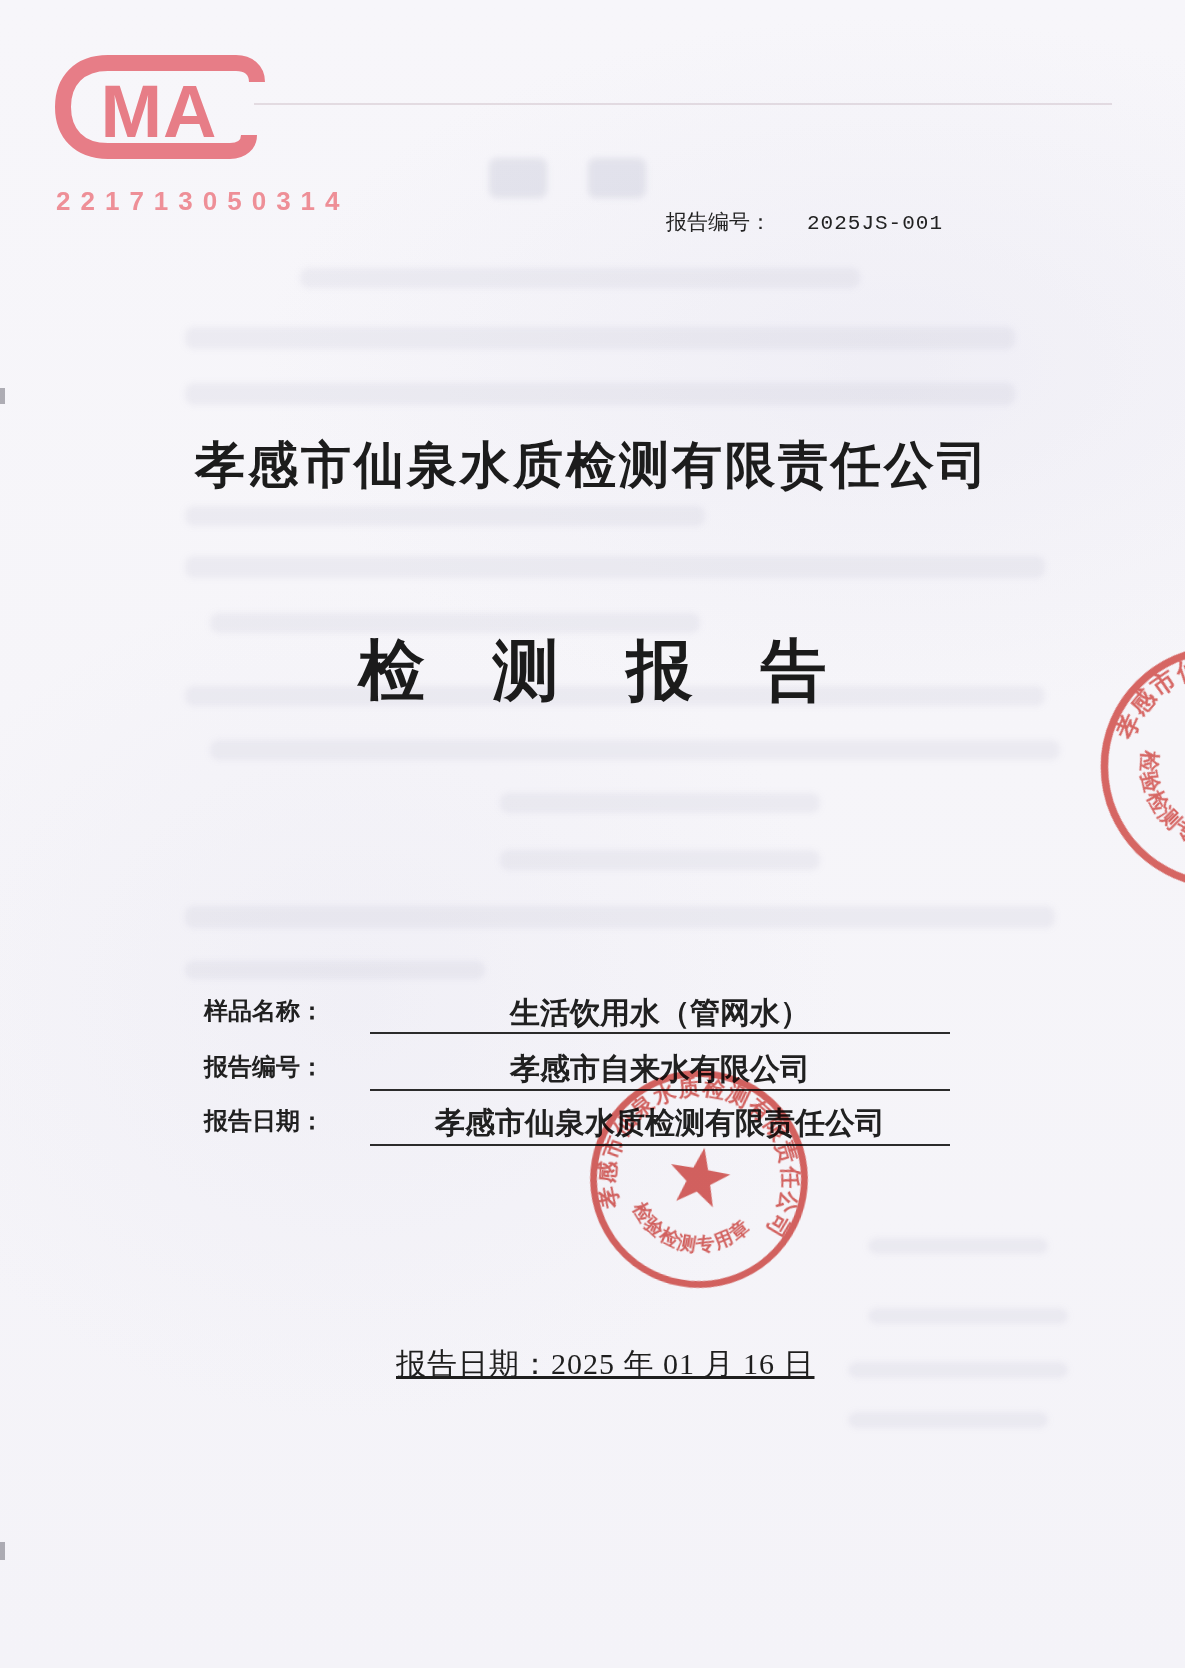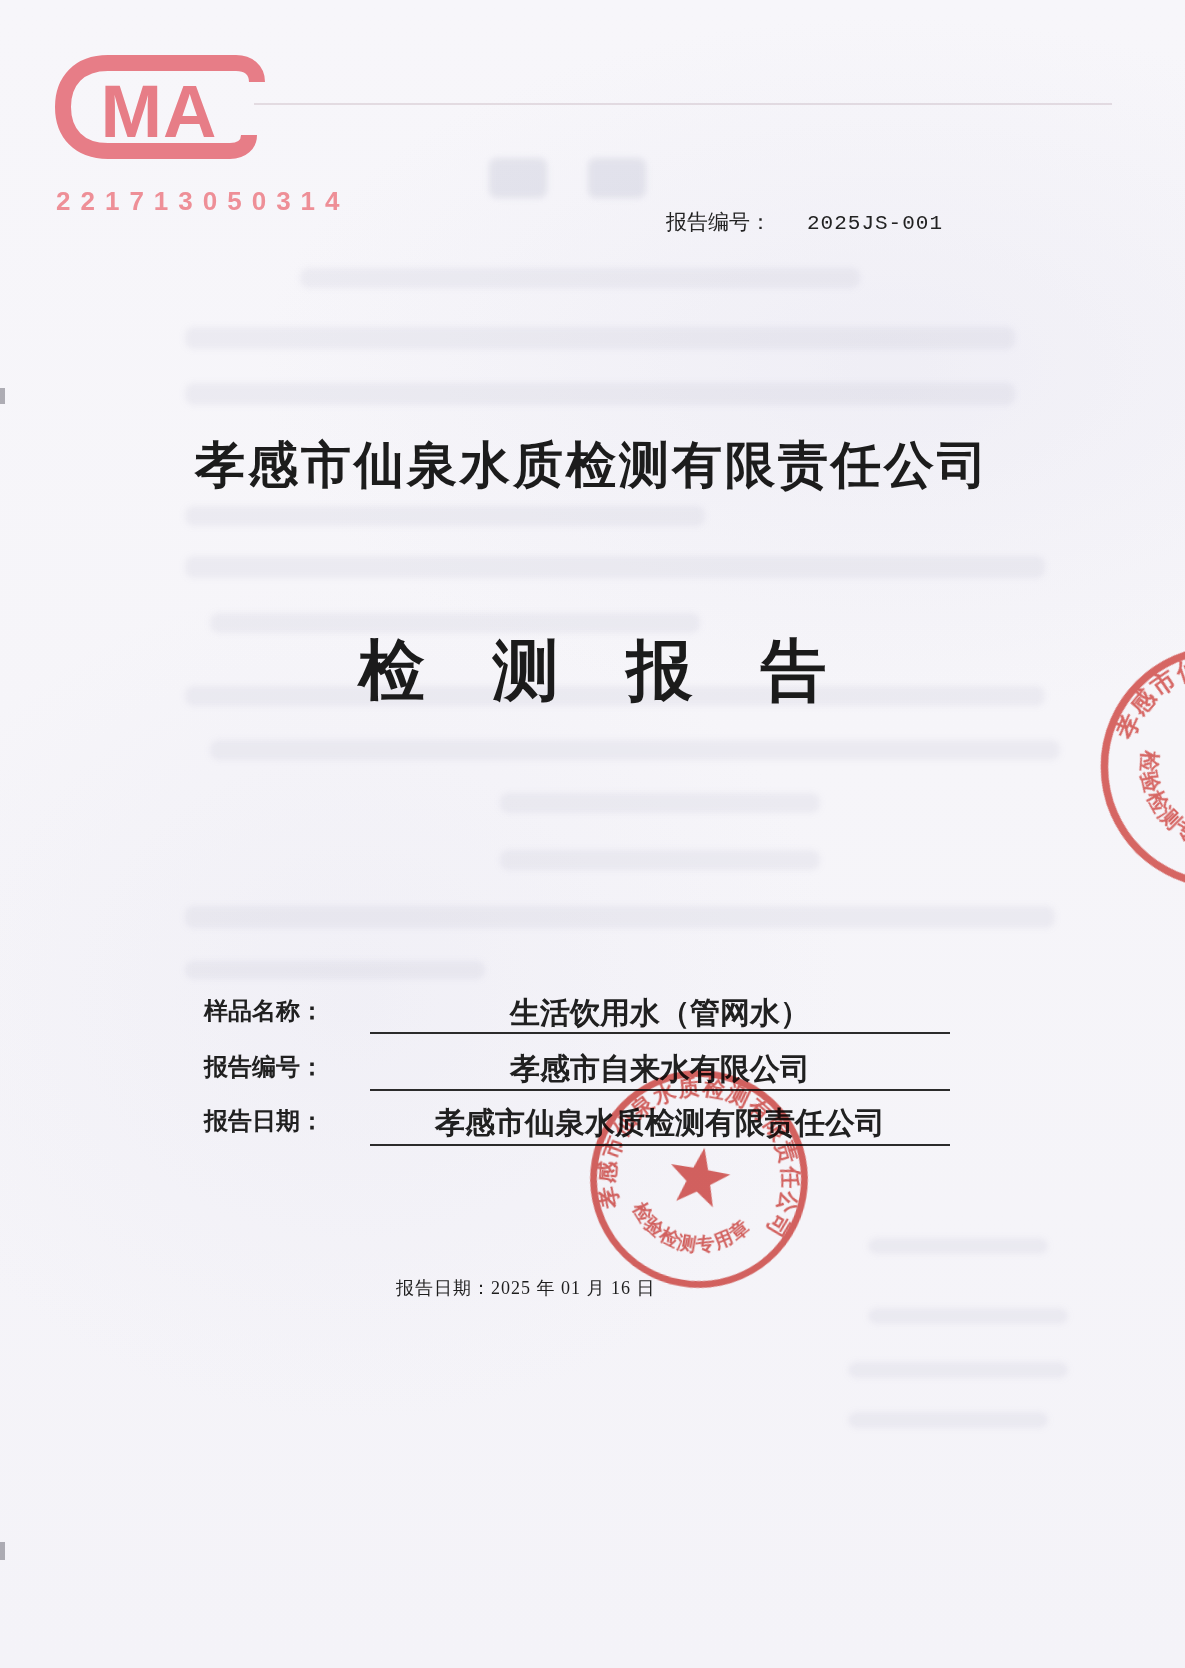--- a/index.html
+++ b/index.html
@@ -64,22 +64,22 @@
     font-family: "Liberation Sans", "DejaVu Sans", sans-serif;
     font-weight: 600; font-size: 30px; color: #202020;
     border-bottom: 2px solid #2b2b2b; white-space: nowrap;
   }
   .r1t { top: 995px; } .r1v { top: 993px; height: 41px; }
   .r2t { top: 1051px; } .r2v { top: 1049px; height: 42px; }
   .r3t { top: 1105px; } .r3v { top: 1103px; height: 43px; }
 
   
   .report-date {
-    position: absolute; left: 396px; top: 1276px;
-    font-size: 18px; color: #1e1e1e; letter-spacing: 1px; white-space: nowrap;
+    position: absolute; left: 396px; top: 1344px;
+    font-size: 30px; color: #1e1e1e; letter-spacing: 1px; white-space: nowrap; text-decoration: underline;
   }
 
   
   .seal { position: absolute; mix-blend-mode: multiply; opacity: 0.88; filter: blur(0.4px); }
   .seal-main { left: 586px; top: 1066px; width: 226px; height: 226px; transform: rotate(10deg); }
   .seal-edge { left: 1096px; top: 641px; width: 252px; height: 252px; transform: rotate(45deg); }
   .seal svg { width: 100%; height: 100%; }
 
   
   .ghost {

